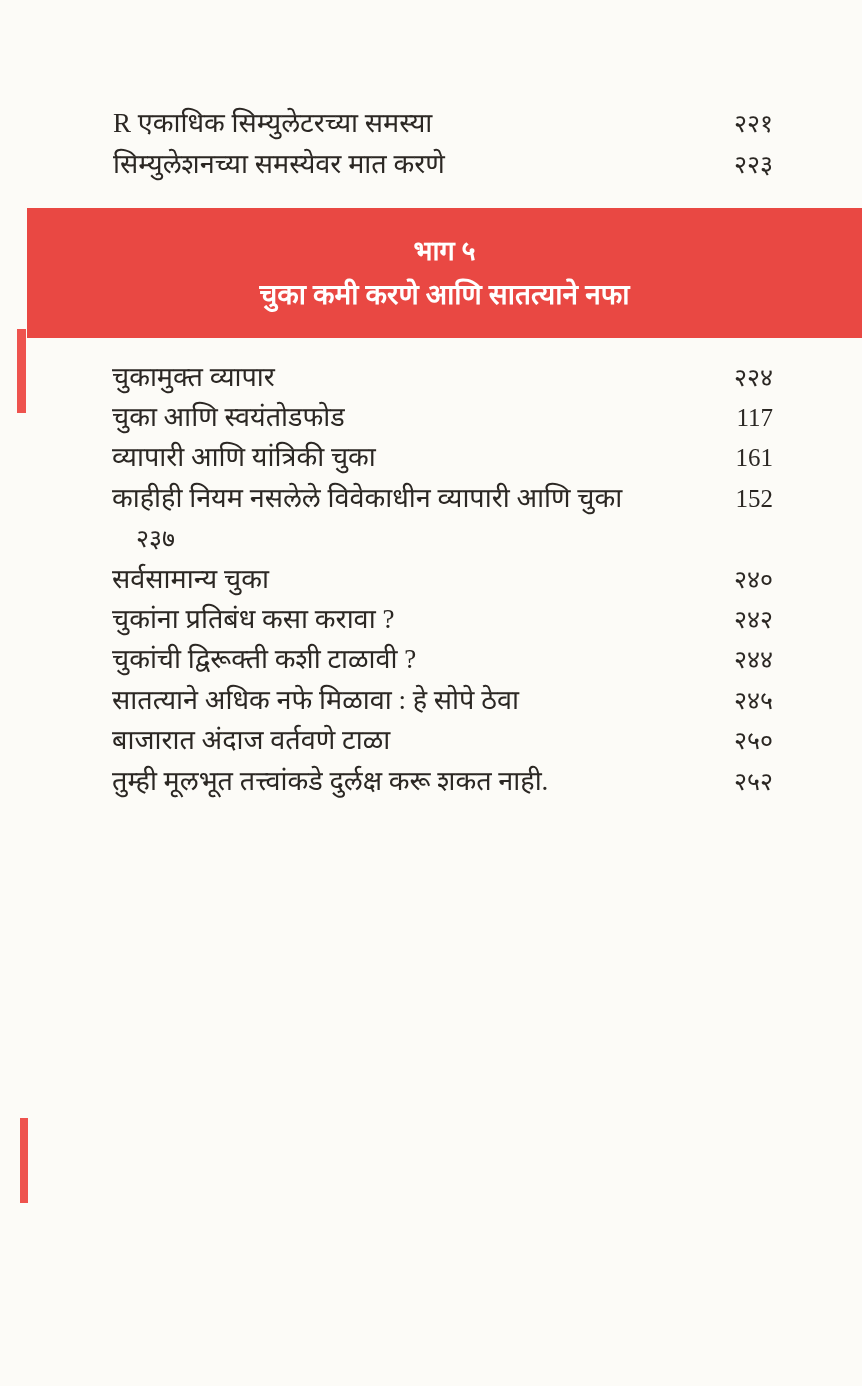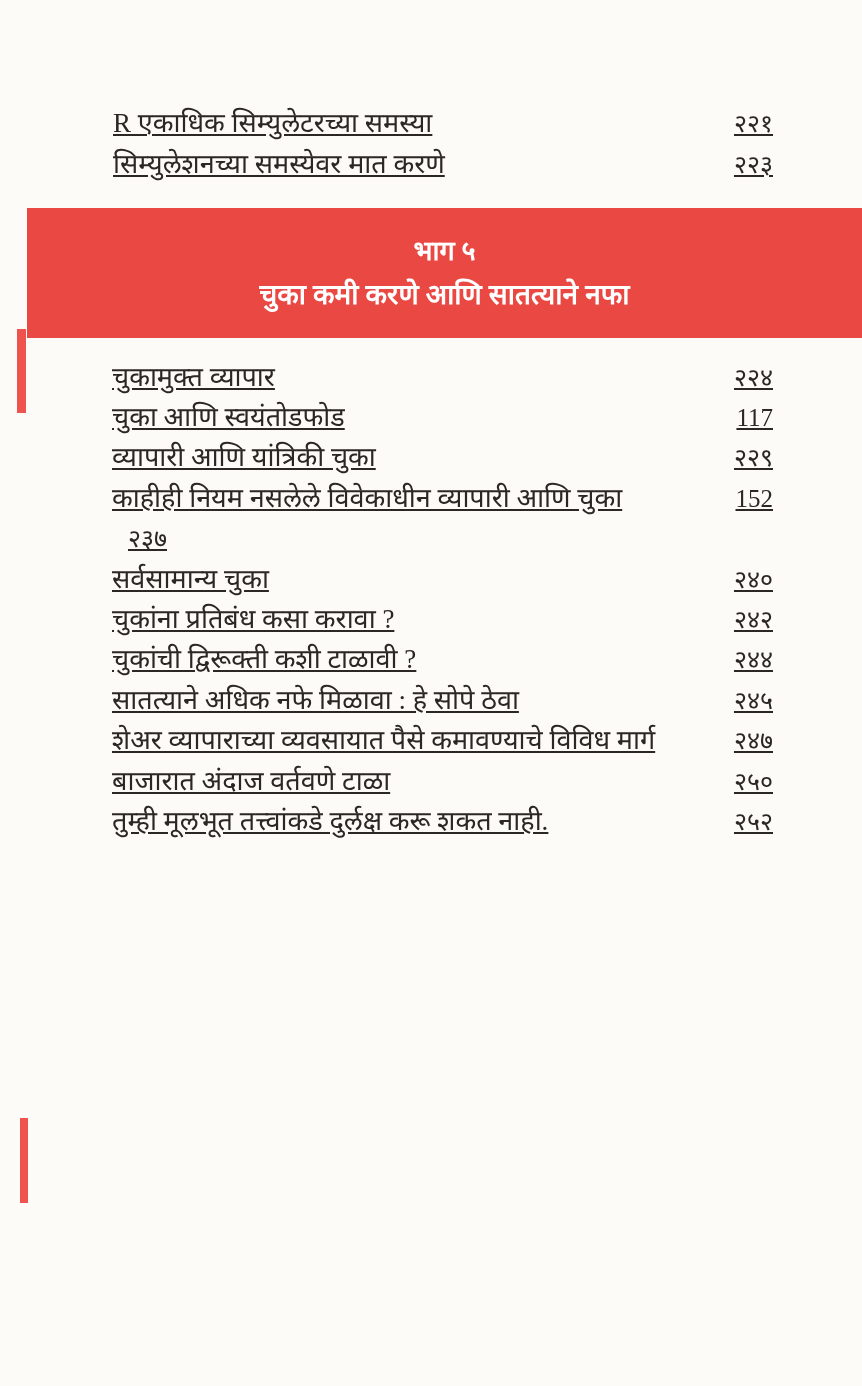--- a/index.html
+++ b/index.html
@@ -25,31 +25,30 @@
     position: absolute;
     top: 103px;
     left: 113px;
     right: 89px;
   }
   .toc-row {
     height: 41px;
     display: flex;
     align-items: center;
     justify-content: space-between;
-    text-decoration: underline;
   }
   .toc-label {
     font-size: 27px;
     line-height: 1;
     white-space: nowrap;
   }
   .toc-page {
     font-size: 25px;
     line-height: 1;
-    margin-left: 16px;
+    margin-left: 24px;
   }
 
   
   .banner {
     position: absolute;
     top: 208px;
     left: 27px;
     right: 0;
     height: 130px;
     background: #e94843;
@@ -132,21 +131,21 @@
         <span class="toc-page">२२४</span>
       </div>
 
       <div class="toc-row">
         <span class="toc-label">चुका आणि स्वयंतोडफोड</span>
         <span class="toc-page">117</span>
       </div>
 
       <div class="toc-row">
         <span class="toc-label">व्यापारी आणि यांत्रिकी चुका</span>
-        <span class="toc-page">२२९</span>
+        <span class="toc-page">161</span>
       </div>
 
       <div class="toc-row">
         <span class="toc-label">काहीही नियम नसलेले विवेकाधीन व्यापारी आणि चुका</span>
         <span class="toc-page">152</span>
       </div>
 
       <div class="toc-row">
         <span class="toc-page">२३७</span>
       </div>
@@ -164,24 +163,20 @@
       <div class="toc-row">
         <span class="toc-label">चुकांची द्विरूक्ती कशी टाळावी ?</span>
         <span class="toc-page">२४४</span>
       </div>
 
       <div class="toc-row">
         <span class="toc-label">सातत्याने अधिक नफे मिळावा : हे सोपे ठेवा</span>
         <span class="toc-page">२४५</span>
       </div>
 
-      <div class="toc-row">
-        <span class="toc-label">शेअर व्यापाराच्या व्यवसायात पैसे कमावण्याचे विविध मार्ग</span>
-        <span class="toc-page">२४७</span>
-      </div>
 
       <div class="toc-row">
         <span class="toc-label">बाजारात अंदाज वर्तवणे टाळा</span>
         <span class="toc-page">२५०</span>
       </div>
 
       <div class="toc-row">
         <span class="toc-label">तुम्ही मूलभूत तत्त्वांकडे दुर्लक्ष करू शकत नाही.</span>
         <span class="toc-page">२५२</span>
       </div>

